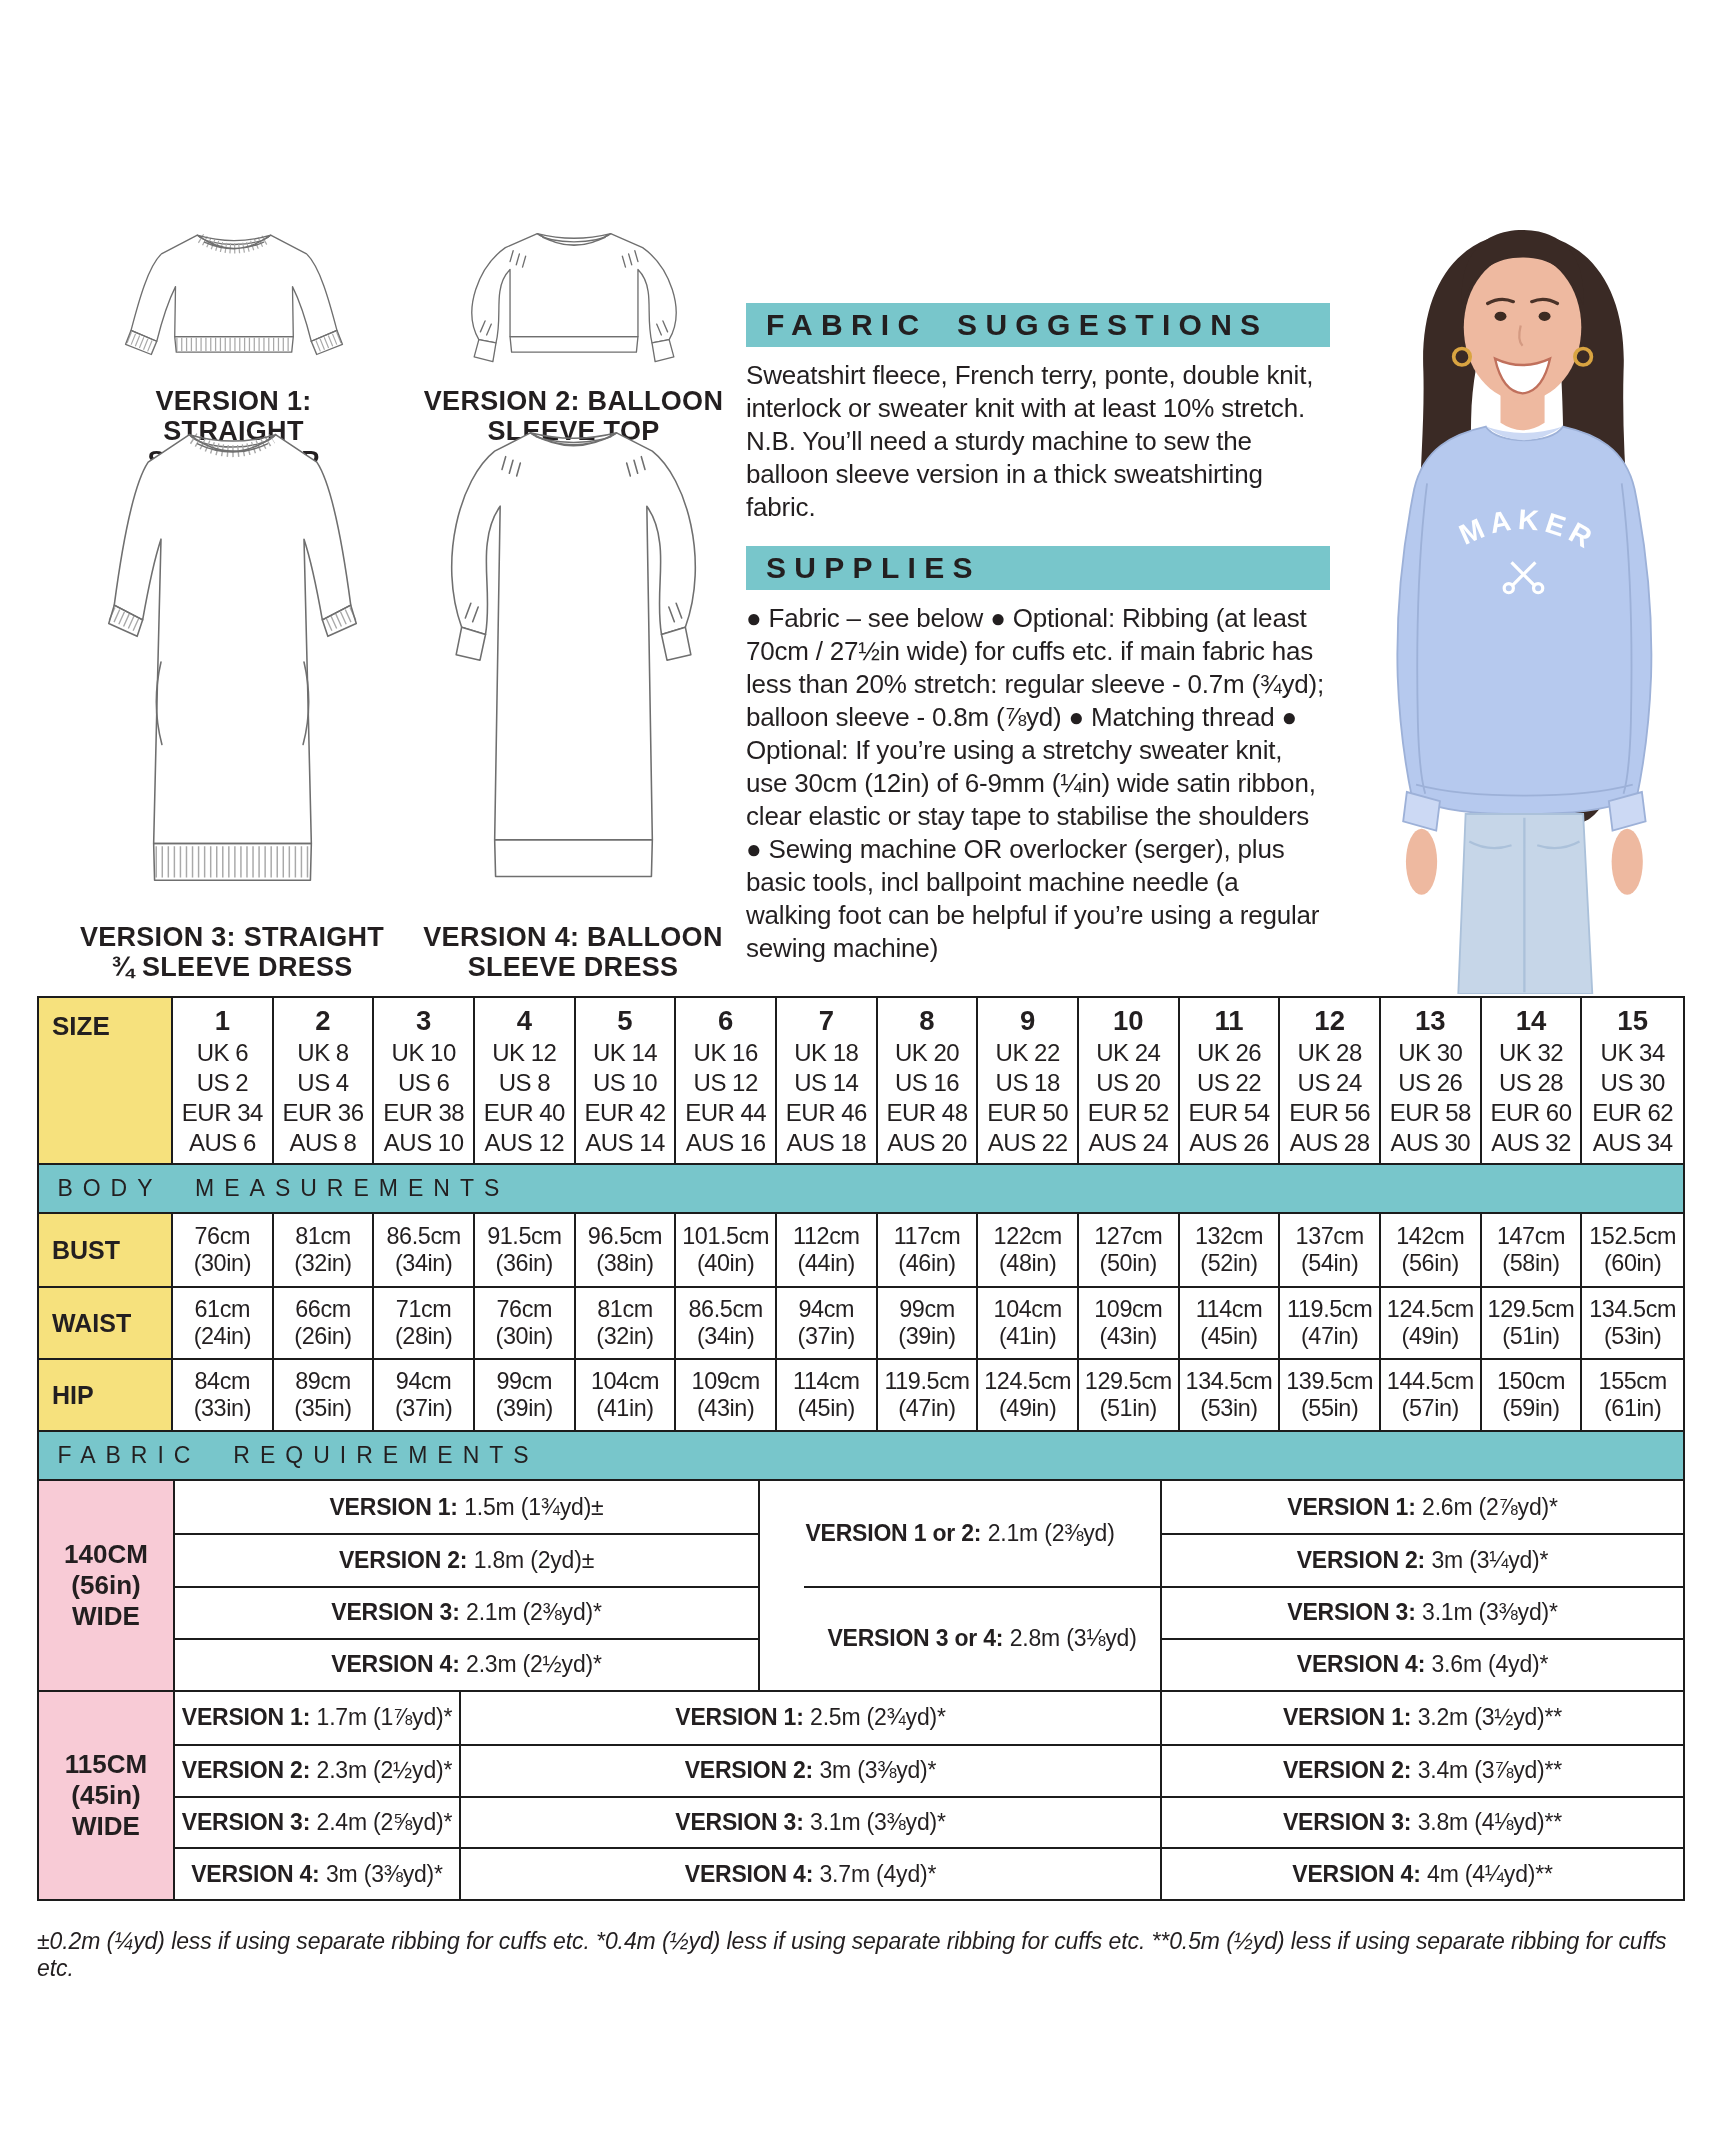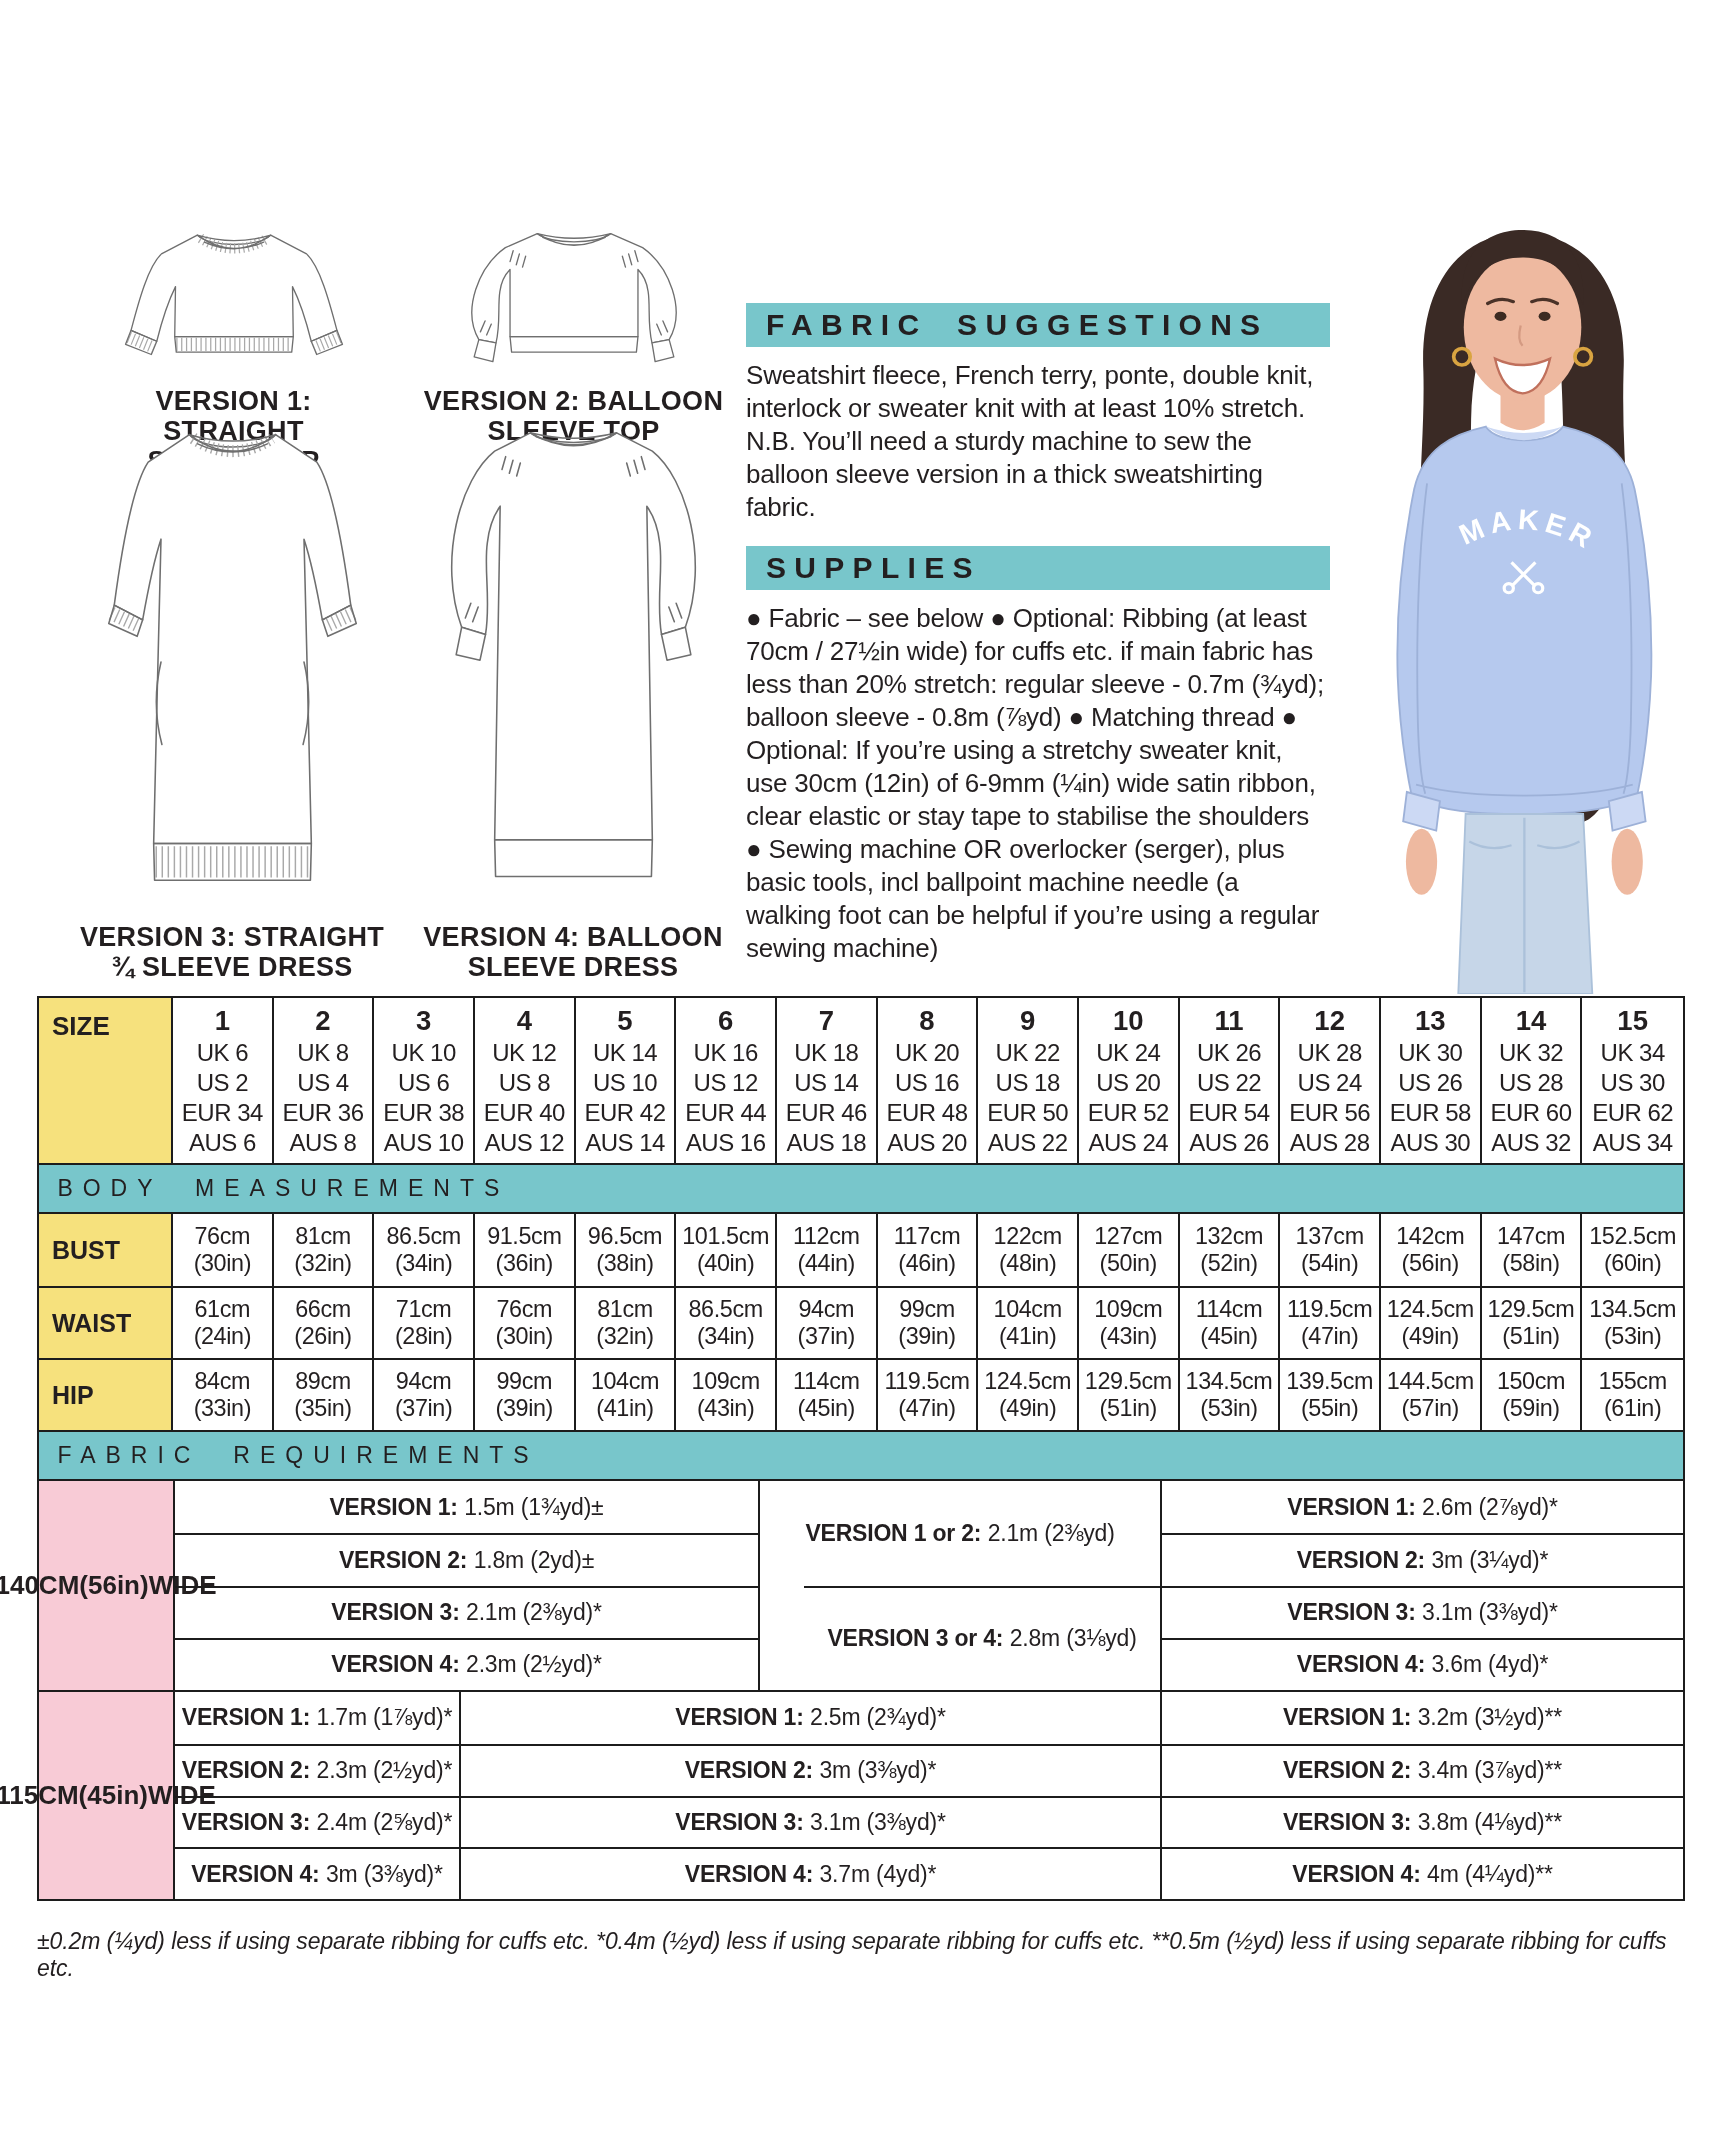--- a/index.html
+++ b/index.html
@@ -50,21 +50,21 @@
         border-top:2.8px solid var(--line,#1c1c1c);border-bottom:2.8px solid var(--line,#1c1c1c)}
   .bm-row{height:72px}
   .bm-row + .bm-row{border-top:2.8px solid var(--line,#1c1c1c)}
   .cell.rlabel{background:var(--yellow,#f6e17d);align-items:flex-start;justify-content:center;
         padding-left:13px;font-weight:bold;font-size:25px}
   .mcell div{font-size:23.4px;line-height:27.5px;text-align:center;letter-spacing:-0.4px}
   .fr-group{display:grid;height:209px}
   .fr-group + .fr-group{border-top:2.8px solid var(--line,#1c1c1c)}
   .fr-group.g0{grid-template-columns:134px 585px 402px auto}
   .fr-group.g1{grid-template-columns:134px 286px 701px auto}
-  .fr-label{background:var(--pink,#f8cbd6);display:flex;flex-direction:row;align-items:center;
+  .fr-label{background:var(--pink,#f8cbd6);display:flex;flex-direction:column;align-items:center;
         justify-content:center;font-weight:bold;font-size:26px;line-height:31px}
   .fr-col{display:grid;grid-template-rows:repeat(4,1fr);border-left:2.8px solid var(--line,#1c1c1c)}
   .fr-cell{display:flex;align-items:center;justify-content:center;font-size:23px;letter-spacing:-0.2px}
   .fr-cell:not(:first-child){border-top:2.8px solid var(--line,#1c1c1c)}
   .fr-cell b{margin-right:6.4px;font-size:23px}
   .footnote{position:absolute;left:37px;top:1928px;width:1648px;margin:0;
         font-style:italic;font-size:23px;letter-spacing:-0.1px;font-family:"Liberation Sans","DejaVu Sans",sans-serif}
 </style>
 </head>
 <body>

